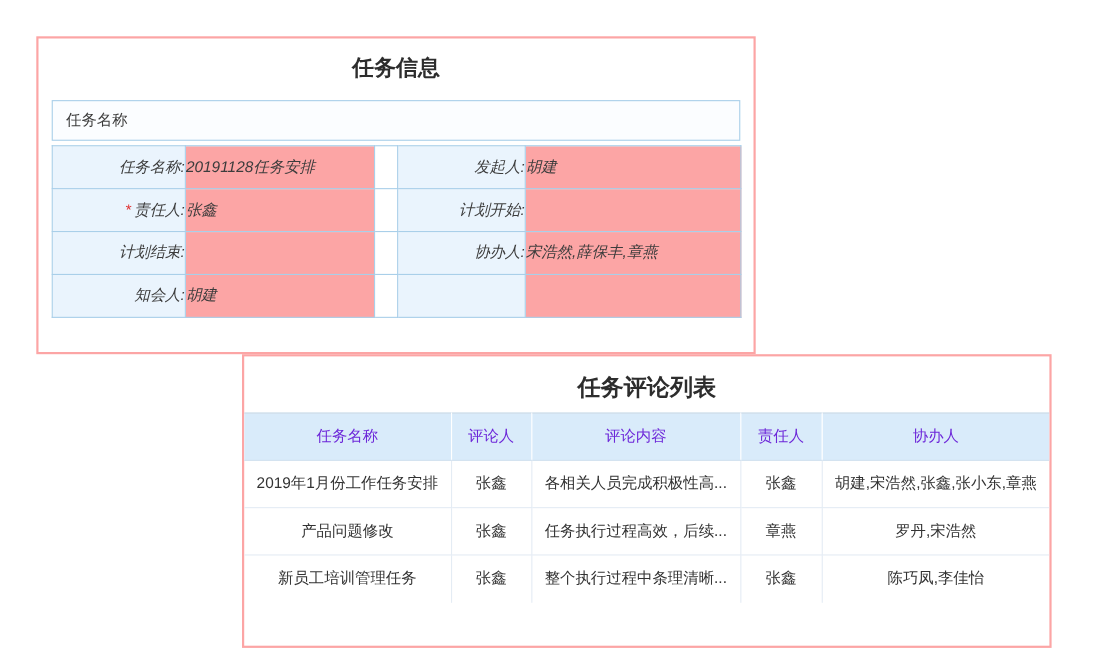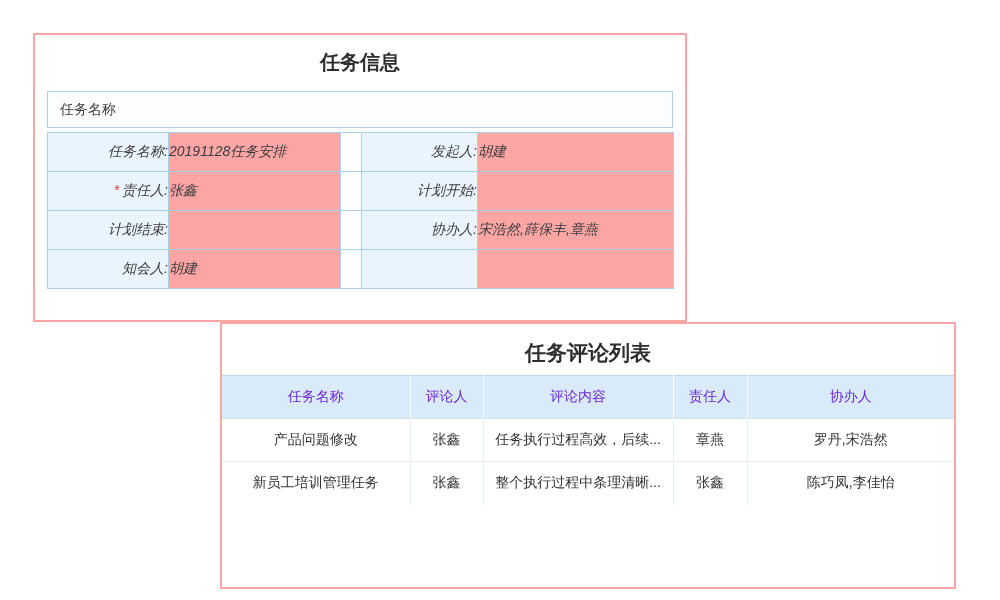--- a/index.html
+++ b/index.html
@@ -123,20 +123,27 @@
       <tr>
         <th>任务名称</th>
         <th>评论人</th>
         <th>评论内容</th>
         <th>责任人</th>
         <th>协办人</th>
       </tr>
     </thead>
     <tbody>
       <tr>
+        <td class="link">2019年1月份工作任务安排</td>
+        <td class="link">张鑫</td>
+        <td>各相关人员完成积极性高...</td>
+        <td class="link">张鑫</td>
+        <td>胡建,宋浩然,张鑫,张小东,章燕</td>
+      </tr>
+      <tr>
         <td class="link">产品问题修改</td>
         <td class="link">张鑫</td>
         <td>任务执行过程高效，后续...</td>
         <td class="link">章燕</td>
         <td>罗丹,宋浩然</td>
       </tr>
       <tr>
         <td class="link">新员工培训管理任务</td>
         <td class="link">张鑫</td>
         <td>整个执行过程中条理清晰...</td>

